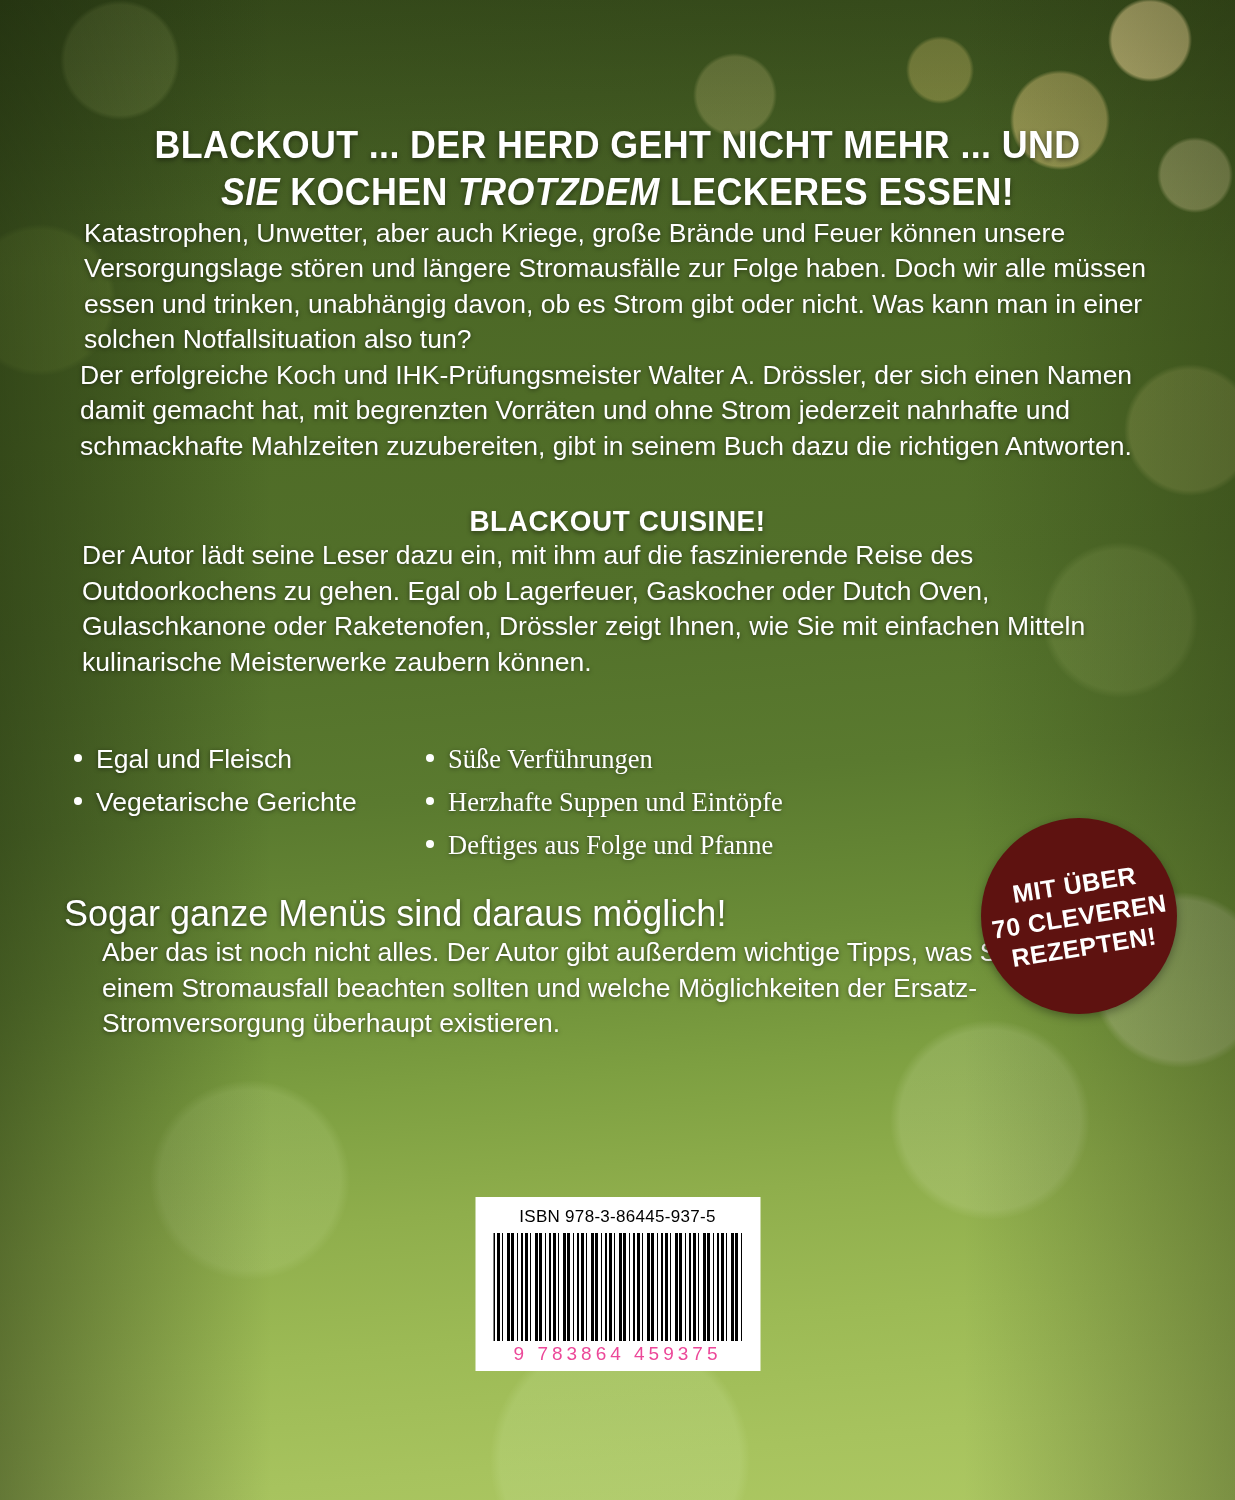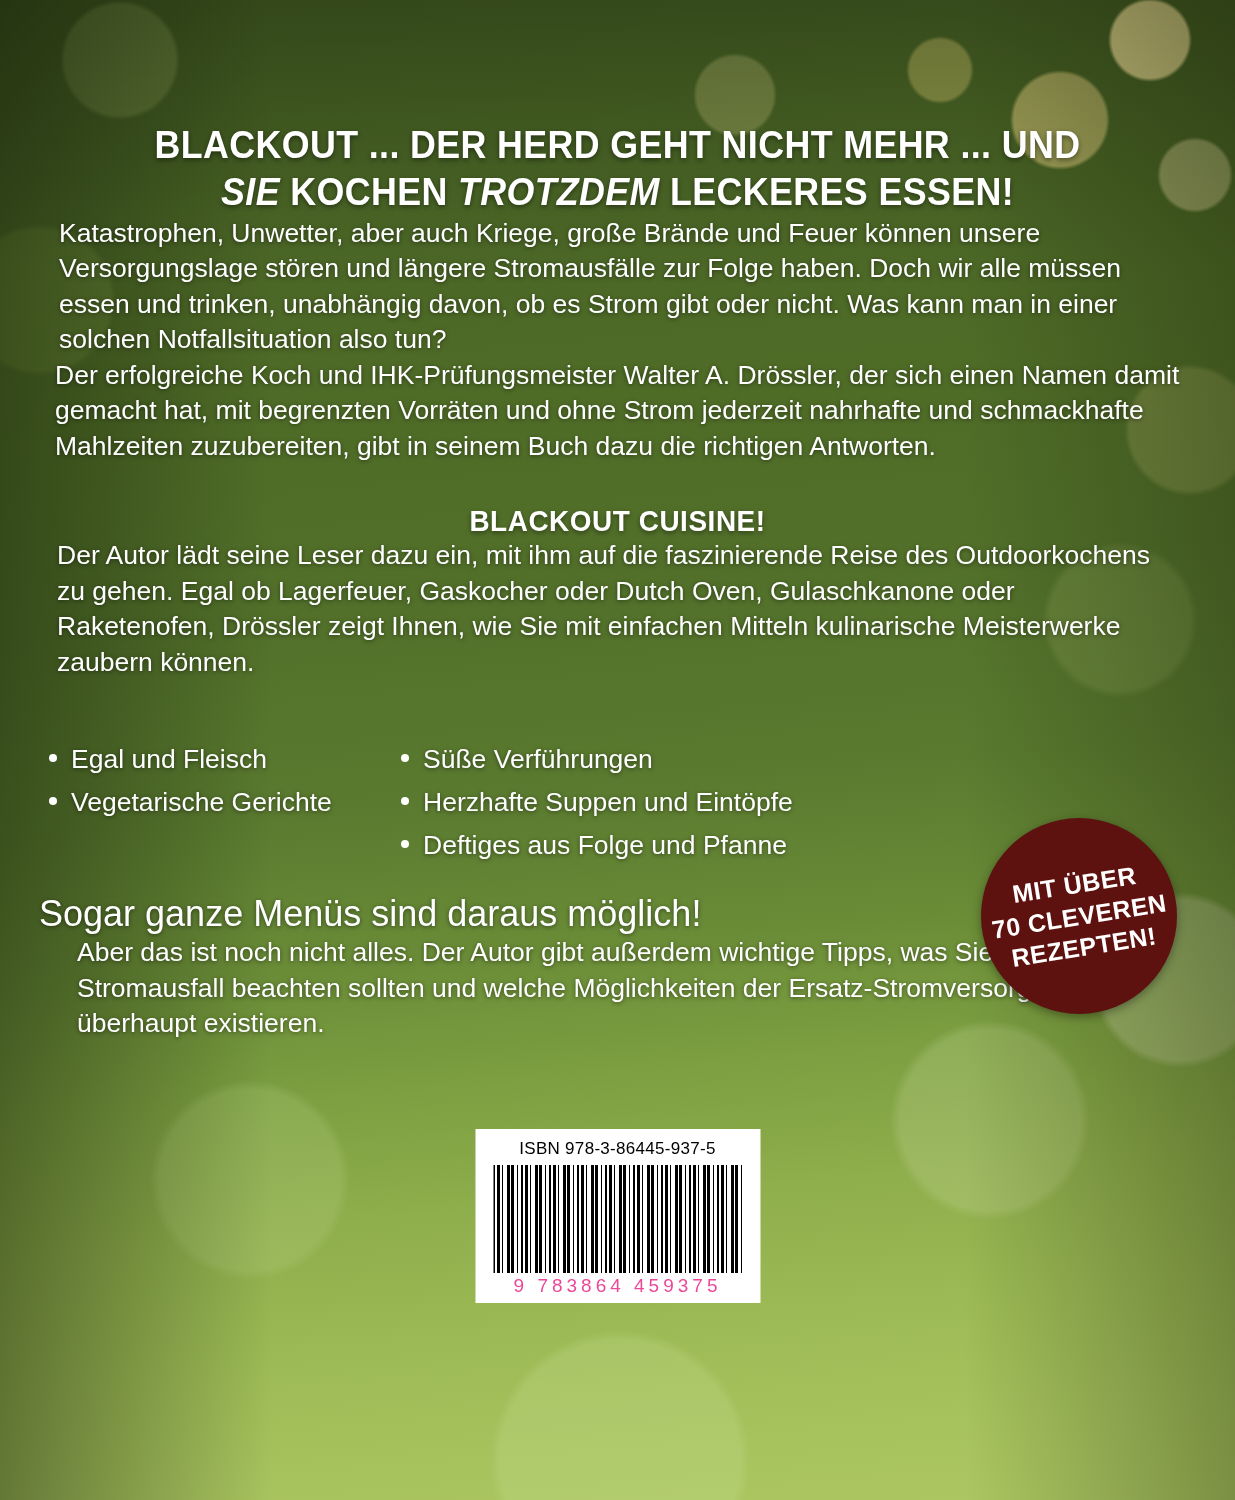--- a/index.html
+++ b/index.html
@@ -48,21 +48,21 @@
     position: absolute;
     inset: 0;
     pointer-events: none;
     background:
       linear-gradient(to right, rgba(20,30,8,0.45) 0%, rgba(20,30,8,0) 22%, rgba(20,30,8,0) 78%, rgba(30,40,10,0.35) 100%),
       linear-gradient(to bottom, rgba(20,30,8,0.28) 0%, rgba(20,30,8,0) 18%);
   }
   .content {
     position: relative;
     z-index: 3;
-    padding: 0 37px;
+    padding: 0 62px;
   }
 
   .headline {
     margin: 0;
     padding-top: 122px;
     text-align: center;
     font-weight: 700;
     font-size: 38.5px;
     line-height: 1.22;
     letter-spacing: 0.4px;
@@ -98,21 +98,21 @@
     transform: scaleX(0.93);
   }
 
   .lists {
     margin-top: 58px;
     display: flex;
     gap: 0;
     padding-left: 4px;
   }
   .list-col { width: 352px; }
-  .list-col.second { width: 460px; }
+  .list-col.second { width: 460px; font-family: Liberation Serif, serif; }
   ul.bullets {
     margin: 0;
     padding: 0;
     list-style: none;
   }
   ul.bullets li {
     position: relative;
     padding-left: 30px;
     font-size: 26.5px;
     line-height: 1.62;
@@ -159,21 +159,21 @@
     letter-spacing: 0.5px;
     transform-origin: center;
   }
   .sticker-inner span { display: block; white-space: nowrap; }
 
   
   .barcode-wrap {
     position: absolute;
     left: 50%;
     transform: translateX(-50%);
-    top: 1129px;
+    top: 1197px;
     width: 285px;
     background: #ffffff;
     padding: 10px 0 6px 0;
     z-index: 6;
   }
   .isbn-text {
     color: #000000;
     font-size: 17px;
     text-align: center;
     letter-spacing: 0.3px;

